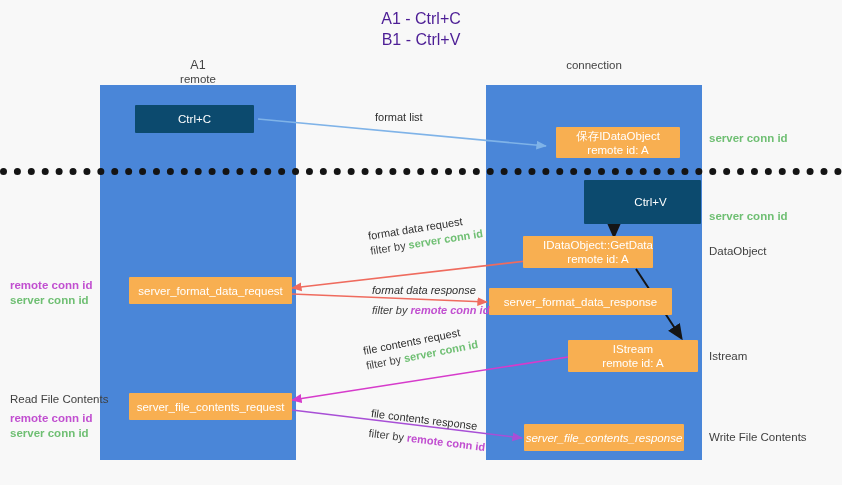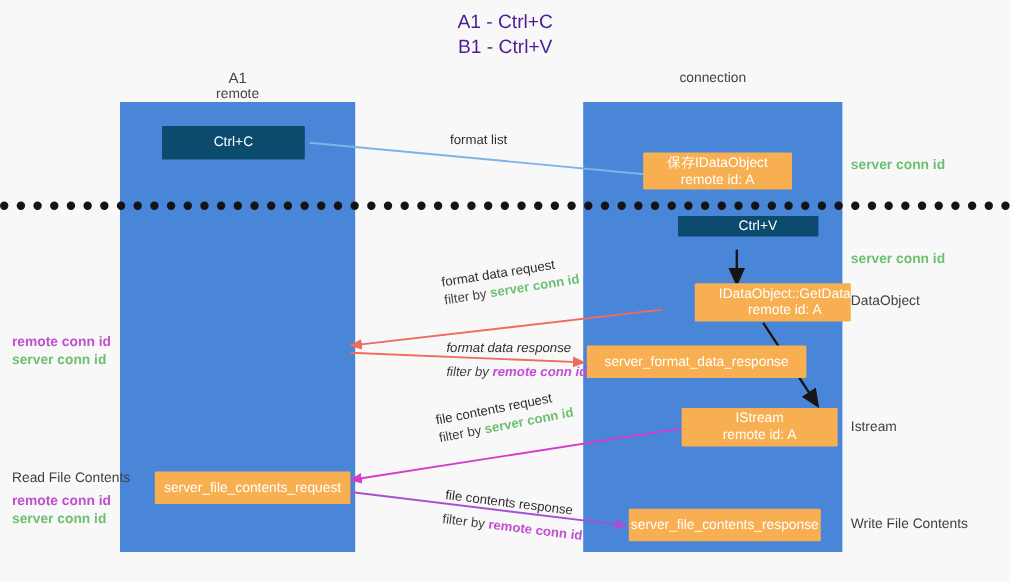--- a/index.html
+++ b/index.html
@@ -105,49 +105,52 @@
 
     <path d="M292,410 L522,438" stroke="#a84fd6" stroke-width="1.6" fill="none" marker-end="url(#ah-purple)"></path>
   </svg>
 
   <div class="divider"></div>
 
   <div class="node green" style="left:135px;top:105px;width:119px;height:28px;">
     <div>Ctrl+C</div>
   </div>
 
+  <div class="node orange" style="left:129px;top:277px;width:163px;height:27px;">
+    <div>server_format_data_request</div>
+  </div>
 
   <div class="node orange" style="left:129px;top:393px;width:163px;height:27px;">
     <div>server_file_contents_request</div>
   </div>
 
-  <div class="node orange" style="left:536px;top:127px;width:124px;height:31px;">
+  <div class="node orange" style="left:556px;top:127px;width:124px;height:31px;">
     <div>保存IDataObject</div>
     <div>remote id: A</div>
   </div>
 
-  <div class="node green" style="left:565px;top:180px;width:117px;height:17px;padding-left:16px;">
+  <div class="node green" style="left:584px;top:180px;width:117px;height:44px;padding-left:16px;">
     <div>Ctrl+V</div>
   </div>
 
-  <div class="node orange" style="left:579px;top:236px;width:130px;height:32px;padding-left:20px;">
+  <div class="node orange" style="left:523px;top:236px;width:130px;height:32px;padding-left:20px;">
     <div>IDataObject::GetData</div>
     <div>remote id: A</div>
   </div>
 
   <div class="node orange" style="left:489px;top:288px;width:183px;height:27px;">
     <div>server_format_data_response</div>
   </div>
 
   <div class="node orange" style="left:568px;top:340px;width:130px;height:32px;">
     <div>IStream</div>
     <div>remote id: A</div>
   </div>
 
-  <div class="node orange" style="left:524px;top:424px;width:160px;height:27px;">
+  <div class="node orange" style="left:524px;top:424px;width:160px;height:27px;font-style:italic;">
     <div>server_file_contents_response</div>
   </div>
 
   <div class="sidelabel green-t" style="left:709px;top:131px;">server conn id</div>
   <div class="sidelabel green-t" style="left:709px;top:209px;">server conn id</div>
   <div class="sidelabel dark-t" style="left:709px;top:244px;">DataObject</div>
   <div class="sidelabel dark-t" style="left:709px;top:349px;">Istream</div>
   <div class="sidelabel dark-t" style="left:709px;top:430px;">Write File Contents</div>
 
   <div class="sidelabel purple-t" style="left:10px;top:278px;">remote conn id</div>

